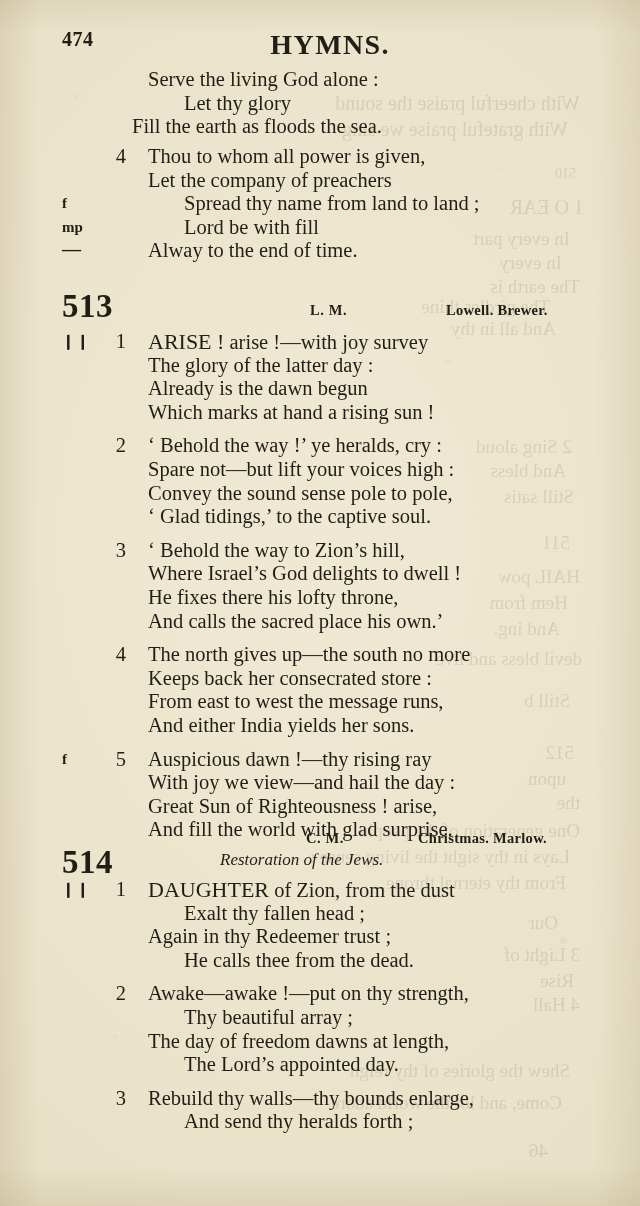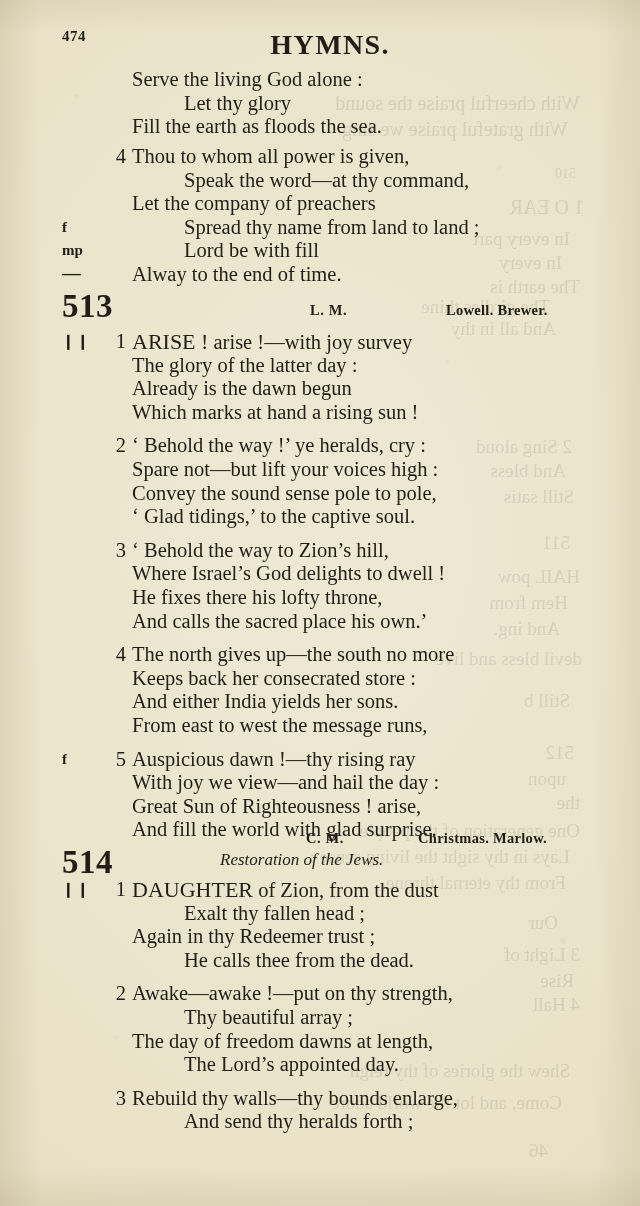--- a/index.html
+++ b/index.html
@@ -71,21 +71,21 @@
     position: absolute;
     top: 28px;
     left: 62px;
     right: 56px;
     height: 26px;
   }
   .folio {
     position: absolute;
     left: 0;
     top: 0;
-    font-size: 15px;
+    font-size: 20px;
     font-weight: bold;
     letter-spacing: .5px;
   }
   .runhead-title {
     position: absolute;
     left: 50%;
     transform: translateX(-44%);
     top: 1px;
     font-size: 28px;
     font-weight: bold;
@@ -120,21 +120,21 @@
     position: absolute;
     top: 0;
     width: 22px;
     text-align: right;
     font-size: 20.5px;
   }
   .txt { position: absolute; top: 0; }
 
   
   .i0  { left: 70px; }
-  .i1  { left: 70px; }
+  .i1  { left: 86px; }
   .i2  { left: 122px; }
 
   
   .hymn-head { position: absolute; left: 62px; width: 534px; height: 56px; }
   .hymn-no {
     position: absolute;
     left: 0;
     font-size: 33px;
     font-weight: bold;
     letter-spacing: .5px;
@@ -215,23 +215,20 @@
         <div class="vline">
           <span class="txt i0">Fill the earth as floods the sea.</span>
         </div>
       </div>
     <div class="stanza" style="top:145px" id="cont-s4">
         <div class="vline">
           <span class="vnum" style="left: 42px;">4</span>
           <span class="txt i1">Thou to whom all power is given,</span>
         </div>
         <div class="vline">
-          <span class="txt i2">Speak the word—at thy command,</span>
-        </div>
-        <div class="vline">
           <span class="txt i1">Let the company of preachers</span>
         </div>
         <div class="vline">
           <span class="mark">f</span>
           <span class="txt i2">Spread thy name from land to land ;</span>
         </div>
         <div class="vline">
           <span class="mark">mp</span>
           <span class="txt i2">Lord be with fill</span>
         </div>
@@ -295,24 +292,24 @@
         </div>
         <div style="margin-top: 10px;">
           <div class="vline">
             <span class="vnum" style="left: 42px;">4</span>
             <span class="txt i1">The north gives up—the south no more</span>
           </div>
           <div class="vline">
             <span class="txt i1">Keeps back her consecrated store :</span>
           </div>
           <div class="vline">
+            <span class="txt i1">From east to west the message runs,</span>
+          </div>
+          <div class="vline">
             <span class="txt i1">And either India yields her sons.</span>
-          </div>
-          <div class="vline">
-            <span class="txt i1">From east to west the message runs,</span>
           </div>
         </div>
         <div style="margin-top: 10px;">
           <div class="vline">
             <span class="mark">f</span>
             <span class="vnum" style="left: 42px;">5</span>
             <span class="txt i1">Auspicious dawn !—thy rising ray</span>
           </div>
           <div class="vline">
             <span class="txt i1">With joy we view—and hail the day :</span>

